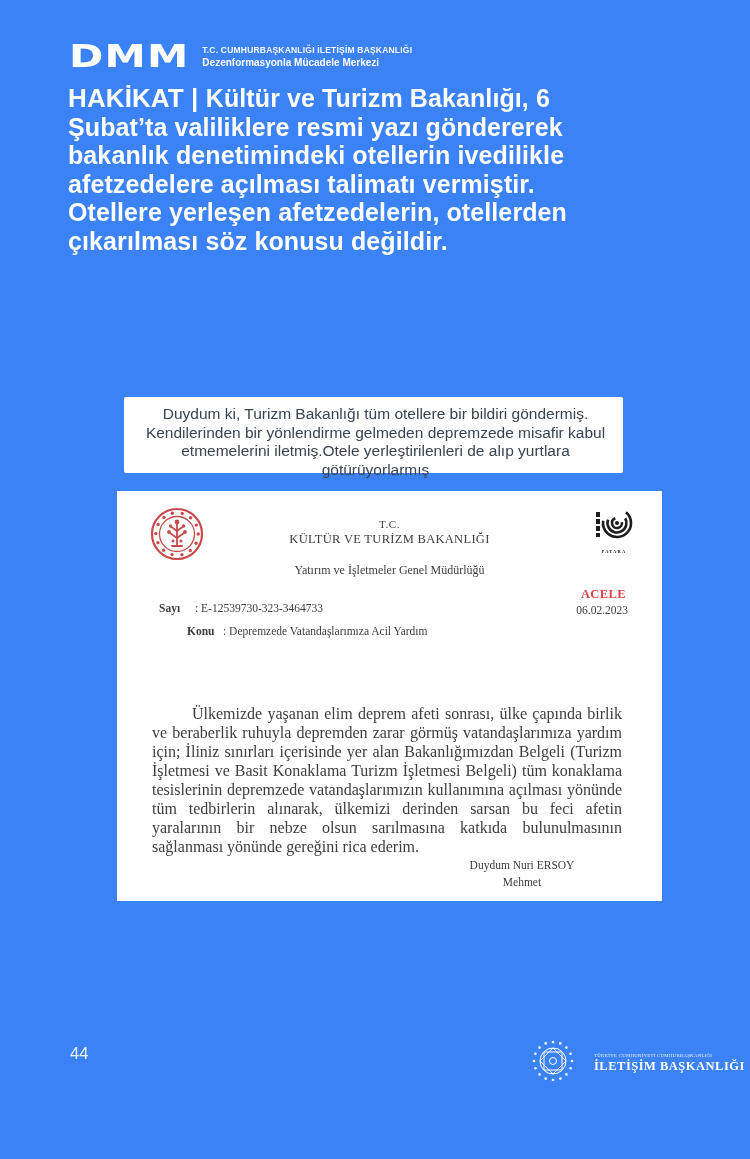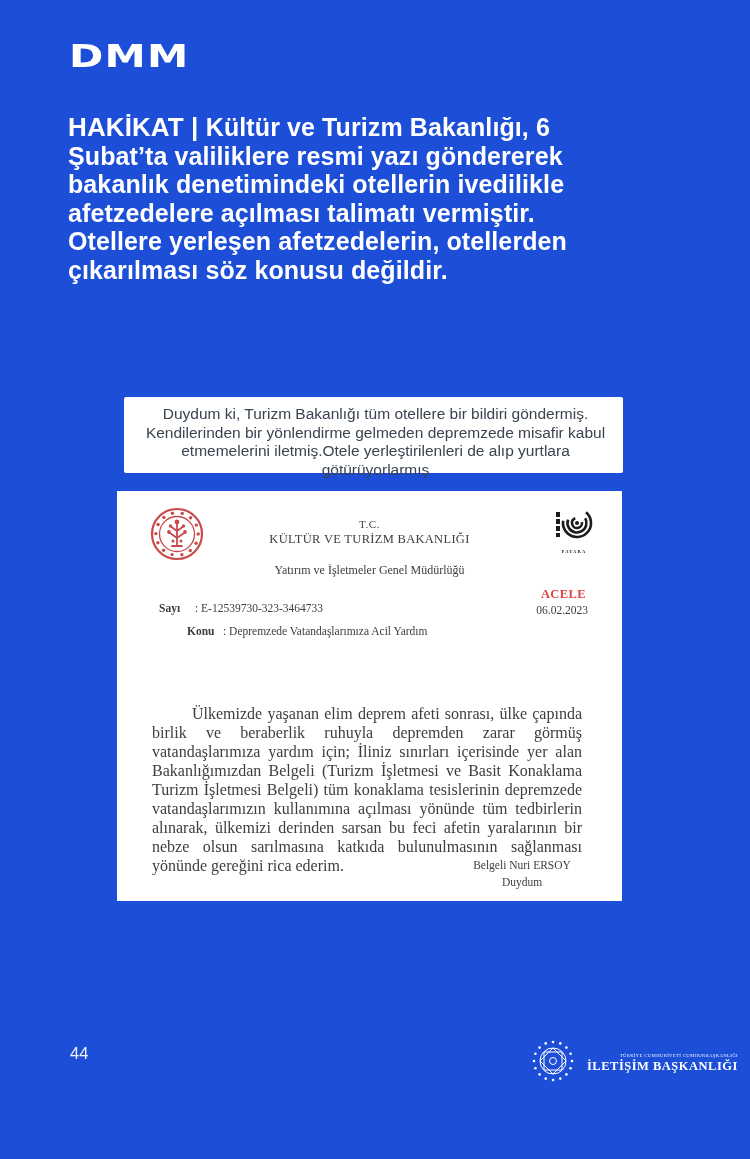--- a/index.html
+++ b/index.html
@@ -1,55 +1,55 @@
 <!DOCTYPE html>
 <html><head>
 <meta charset="utf-8">
 <style>
   html,body{margin:0;padding:0;background:#14626d;}
   #page{
     position:relative;width:750px;height:1159px;overflow:hidden;
-    background:#1d4ed8;
+    background:#3b82f6;
     font-family:"Liberation Sans",sans-serif;
     -webkit-font-smoothing:antialiased;
   }
 
   
   .brand{position:absolute;left:69px;top:41px;display:flex;align-items:center;}
   .brand-word{
     color:#fff;font-weight:bold;font-size:37px;line-height:30px;
     letter-spacing:1px;transform:scale(1.12,.88);transform-origin:left center;
     font-family:"DejaVu Sans",sans-serif;
   }
   .brand-org{margin-left:26px;color:#fff;}
   .brand-org .l1{font-size:8.5px;letter-spacing:.2px;font-weight:bold;opacity:.95;}
   .brand-org .l2{font-size:10px;font-weight:bold;margin-top:2px;}
 
   
   .headline{
     position:absolute;left:68px;top:84px;width:636px;color:#fff;
-    font-size:25px;line-height:28.5px;font-weight:bold;letter-spacing:.1px;margin-top:29px;
+    font-size:25px;line-height:28.5px;font-weight:bold;letter-spacing:.1px;
   }
   .headline .lab{font-size:26px;}
   .headline .txt{white-space:pre-line;}
 
   
   .claim-card{
     position:absolute;left:124px;top:397px;width:499px;height:76px;
     background:#fff;border-radius:2px;
   }
   .claim-text{
     position:absolute;left:14px;top:8px;right:10px;
     font-size:15.5px;line-height:18.5px;color:#3a4450;white-space:pre-line;text-align:center;
   }
 
   
   .doc{
     position:absolute;left:117px;top:491px;width:505px;height:410px;background:#fff;
-    font-family:"Liberation Serif",serif;color:#3d3d3d;
+    font-family:"Liberation Serif",serif;color:#3d3d3d;padding-left:40px;
   }
   .doc-emblem{position:absolute;left:33px;top:16px;}
   .doc-head{position:absolute;left:90px;right:90px;top:27px;text-align:center;}
   .doc-head .tc{font-size:11px;letter-spacing:.6px;}
   .doc-head .ministry{font-size:12.5px;font-weight:normal;letter-spacing:.3px;margin-top:2px;}
   .doc-head .dept{font-size:12px;margin-top:16px;}
   .patara{position:absolute;right:25px;top:13px;width:46px;text-align:center;color:#1c1c1c;}
   .patara-label{font-size:4.5px;font-weight:bold;letter-spacing:1.2px;margin-top:1px;}
   .acele{position:absolute;right:36px;top:96px;color:#E04343;font-weight:bold;font-size:12.5px;letter-spacing:.4px;}
   .doc-date{position:absolute;right:34px;top:113px;font-size:11.5px;}
@@ -60,34 +60,38 @@
   .recipient{position:absolute;left:0;right:0;top:162px;text-align:center;font-size:12.5px;letter-spacing:.9px;}
   .doc-body{
     position:absolute;left:35px;right:40px;top:213px;
     font-size:16px;line-height:19px;text-align:justify;text-indent:40px;
   }
   .signature{position:absolute;left:330px;top:366px;width:150px;text-align:center;font-size:11.5px;line-height:17px;}
 
   
   .page-num{position:absolute;left:70px;top:1044px;color:#ecf3f4;font-size:16.5px;}
   .footer-brand{position:absolute;left:532px;top:1040px;display:flex;align-items:center;color:#fff;}
-  .footer-text{margin-left:13px;text-align:right;}
+  .footer-text{margin-left:20px;}
   .footer-text .l1{font-size:4.8px;letter-spacing:.3px;opacity:.92;font-family:"Liberation Serif",serif;}
   .footer-text .l2{
     font-size:12.5px;font-weight:bold;letter-spacing:.5px;margin-top:1px;
     font-family:"Liberation Serif",serif;
   }
 </style>
 </head>
 <body>
 
 <div id="page">
 
   <div class="brand">
     <div class="brand-word">DMM</div>
+    <div class="brand-org">
+      <div class="l1">T.C. CUMHURBAŞKANLIĞI İLETİŞİM BAŞKANLIĞI</div>
+      <div class="l2">Dezenformasyonla Mücadele Merkezi</div>
+    </div>
   </div>
 
   <div class="headline"><span class="lab">HAKİKAT | </span><span class="txt">Kültür ve Turizm Bakanlığı, 6
 Şubat’ta valiliklere resmi yazı göndererek
 bakanlık denetimindeki otellerin ivedilikle
 afetzedelere açılması talimatı vermiştir.
 Otellere yerleşen afetzedelerin, otellerden
 çıkarılması söz konusu değildir.</span></div>
 
   <div class="claim-card">
@@ -172,22 +176,22 @@
     </div>
     <div class="meta-row konu">
       <span class="meta-label">Konu</span>
       <span>: Depremzede Vatandaşlarımıza Acil Yardım</span>
     </div>
 
 
     <div class="doc-body">Ülkemizde yaşanan elim deprem afeti sonrası, ülke çapında birlik ve beraberlik ruhuyla depremden zarar görmüş vatandaşlarımıza yardım için; İliniz sınırları içerisinde yer alan Bakanlığımızdan Belgeli (Turizm İşletmesi ve Basit Konaklama Turizm İşletmesi Belgeli) tüm konaklama tesislerinin depremzede vatandaşlarımızın kullanımına açılması yönünde tüm tedbirlerin alınarak, ülkemizi derinden sarsan bu feci afetin yaralarının bir nebze olsun sarılmasına katkıda bulunulmasının sağlanması yönünde gereğini rica ederim.</div>
 
     <div class="signature">
-      <div>Belgeli Nuri ERSOY</div>
-      <div>Duydum</div>
+      <div>Duydum Nuri ERSOY</div>
+      <div>Mehmet</div>
     </div>
   </div>
 
   <div class="page-num">44</div>
 
   <div class="footer-brand">
     <span>
       <svg width="42" height="42" viewBox="0 0 42 42" fill="none" stroke="#ffffff">
         <g fill="#ffffff" stroke="none">
           <circle cx="40" cy="21" r="1.3"></circle>

